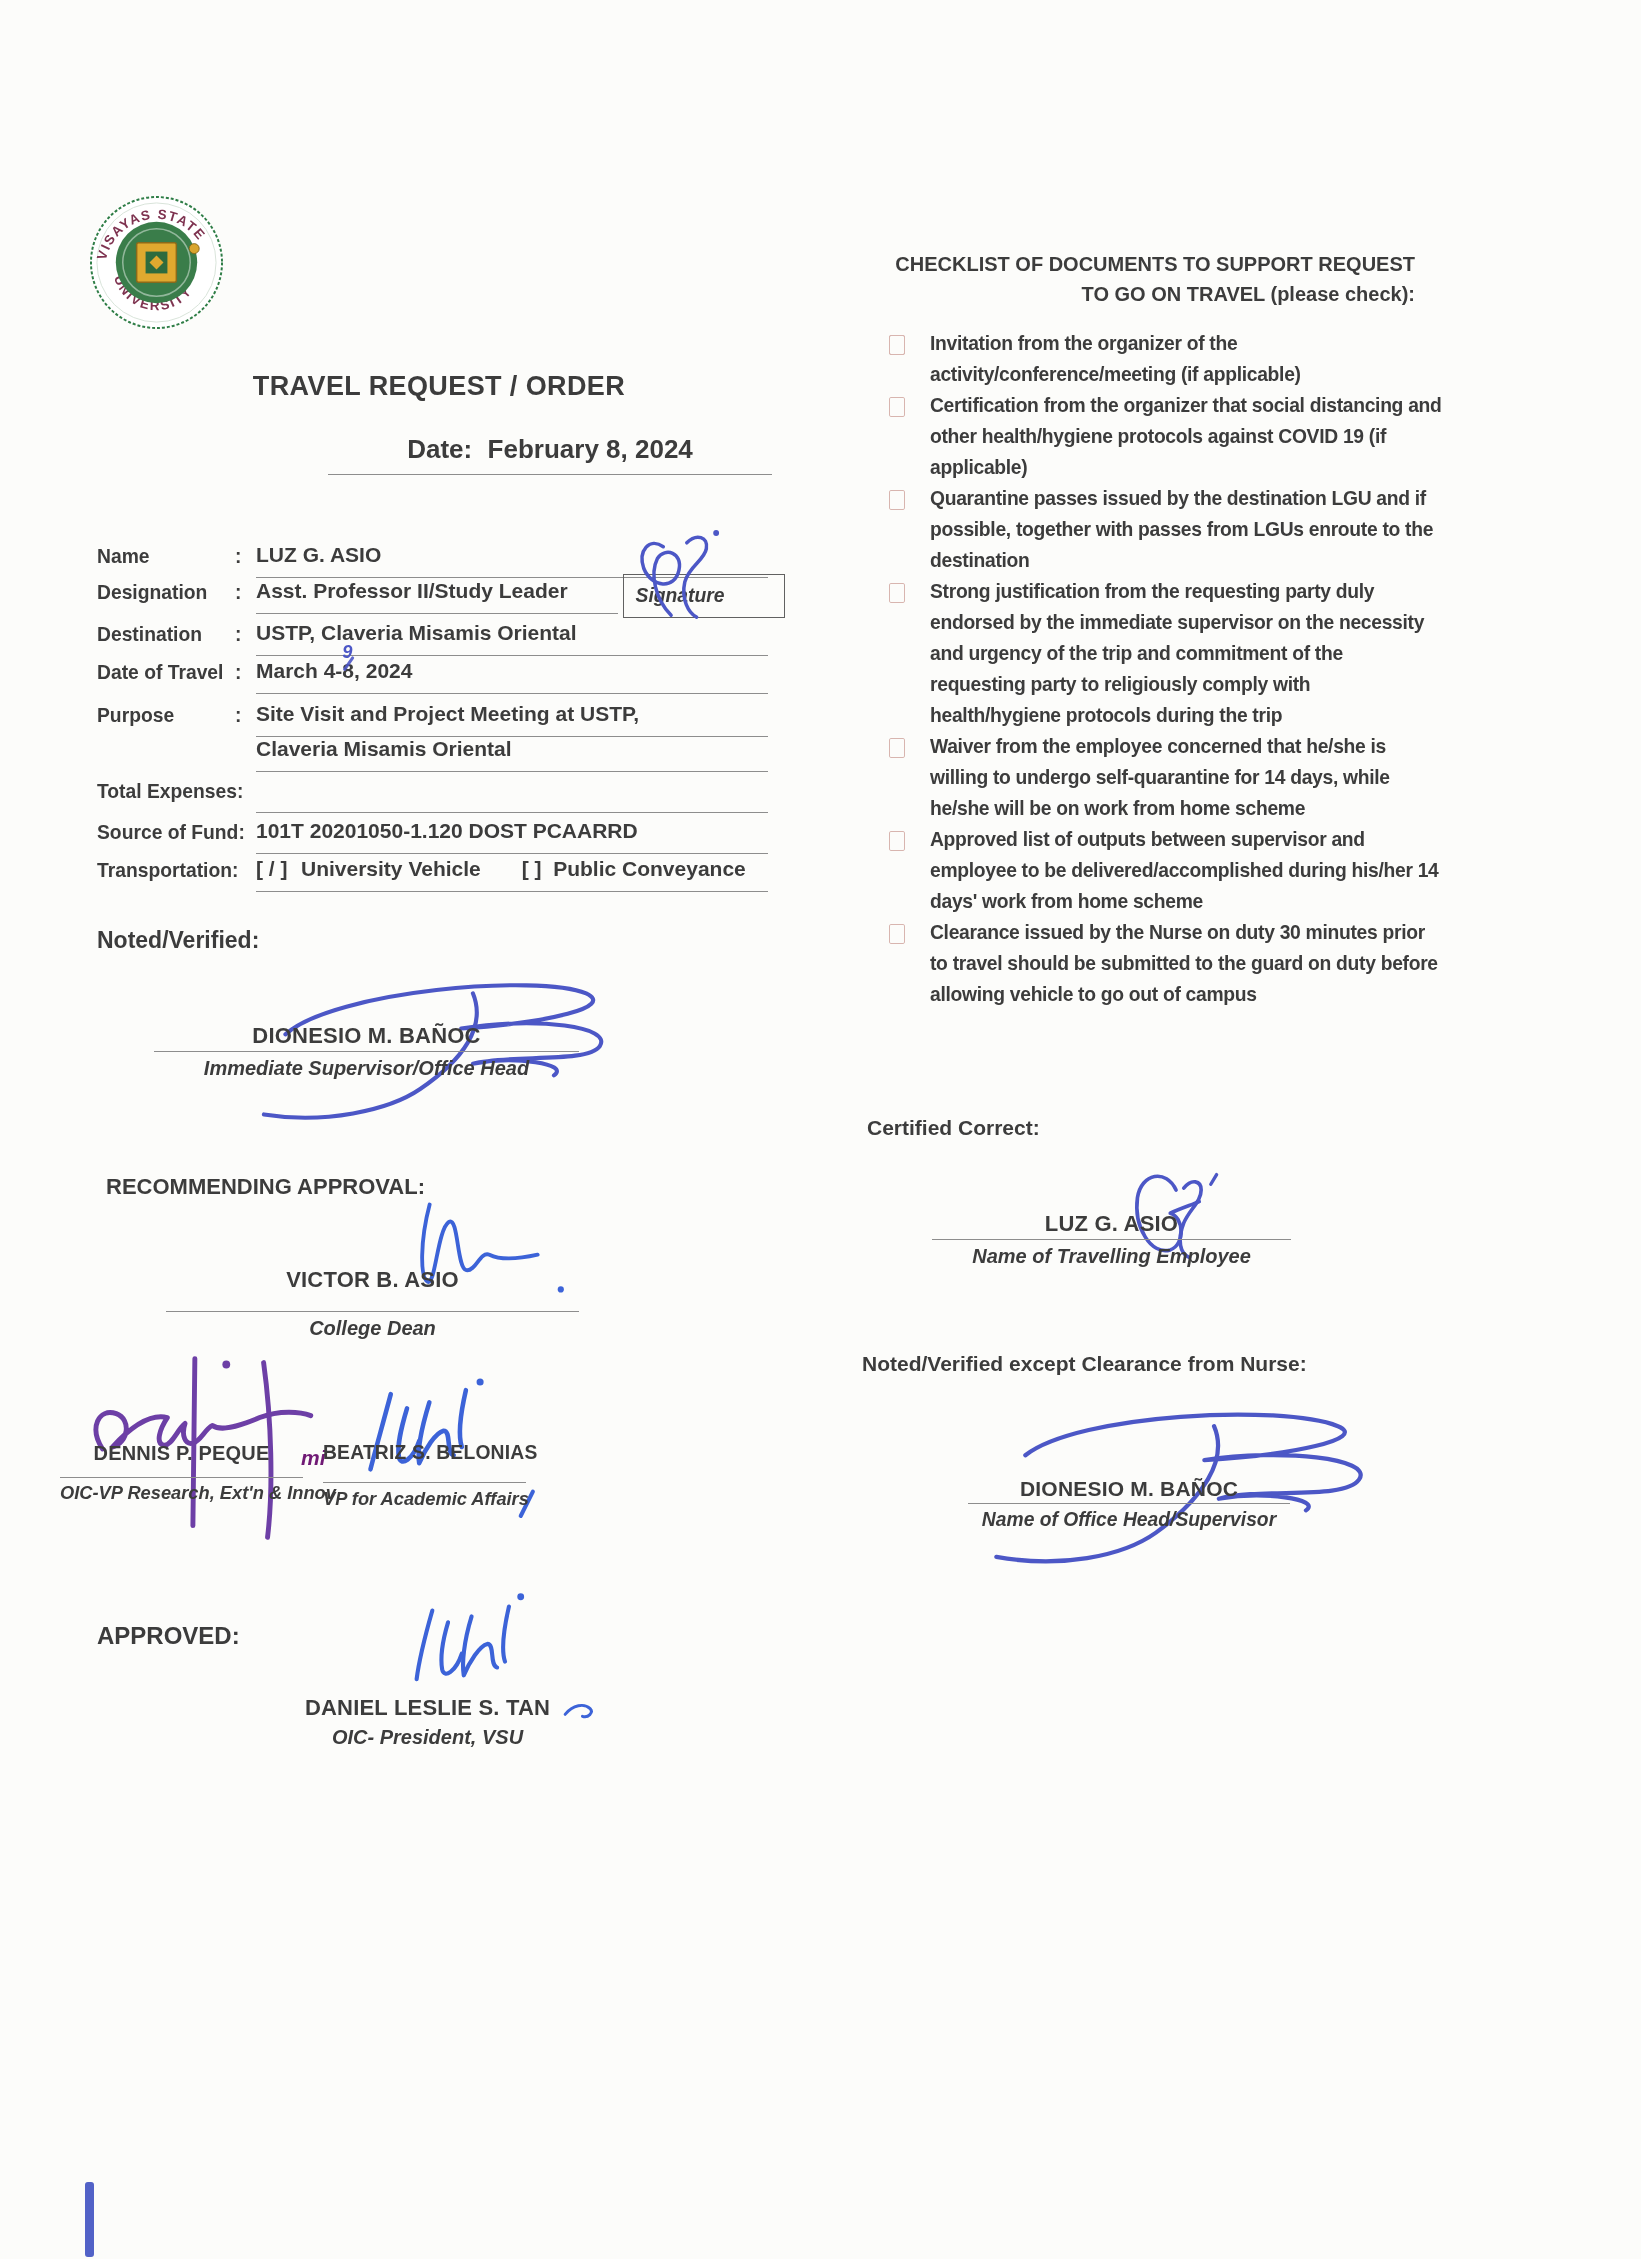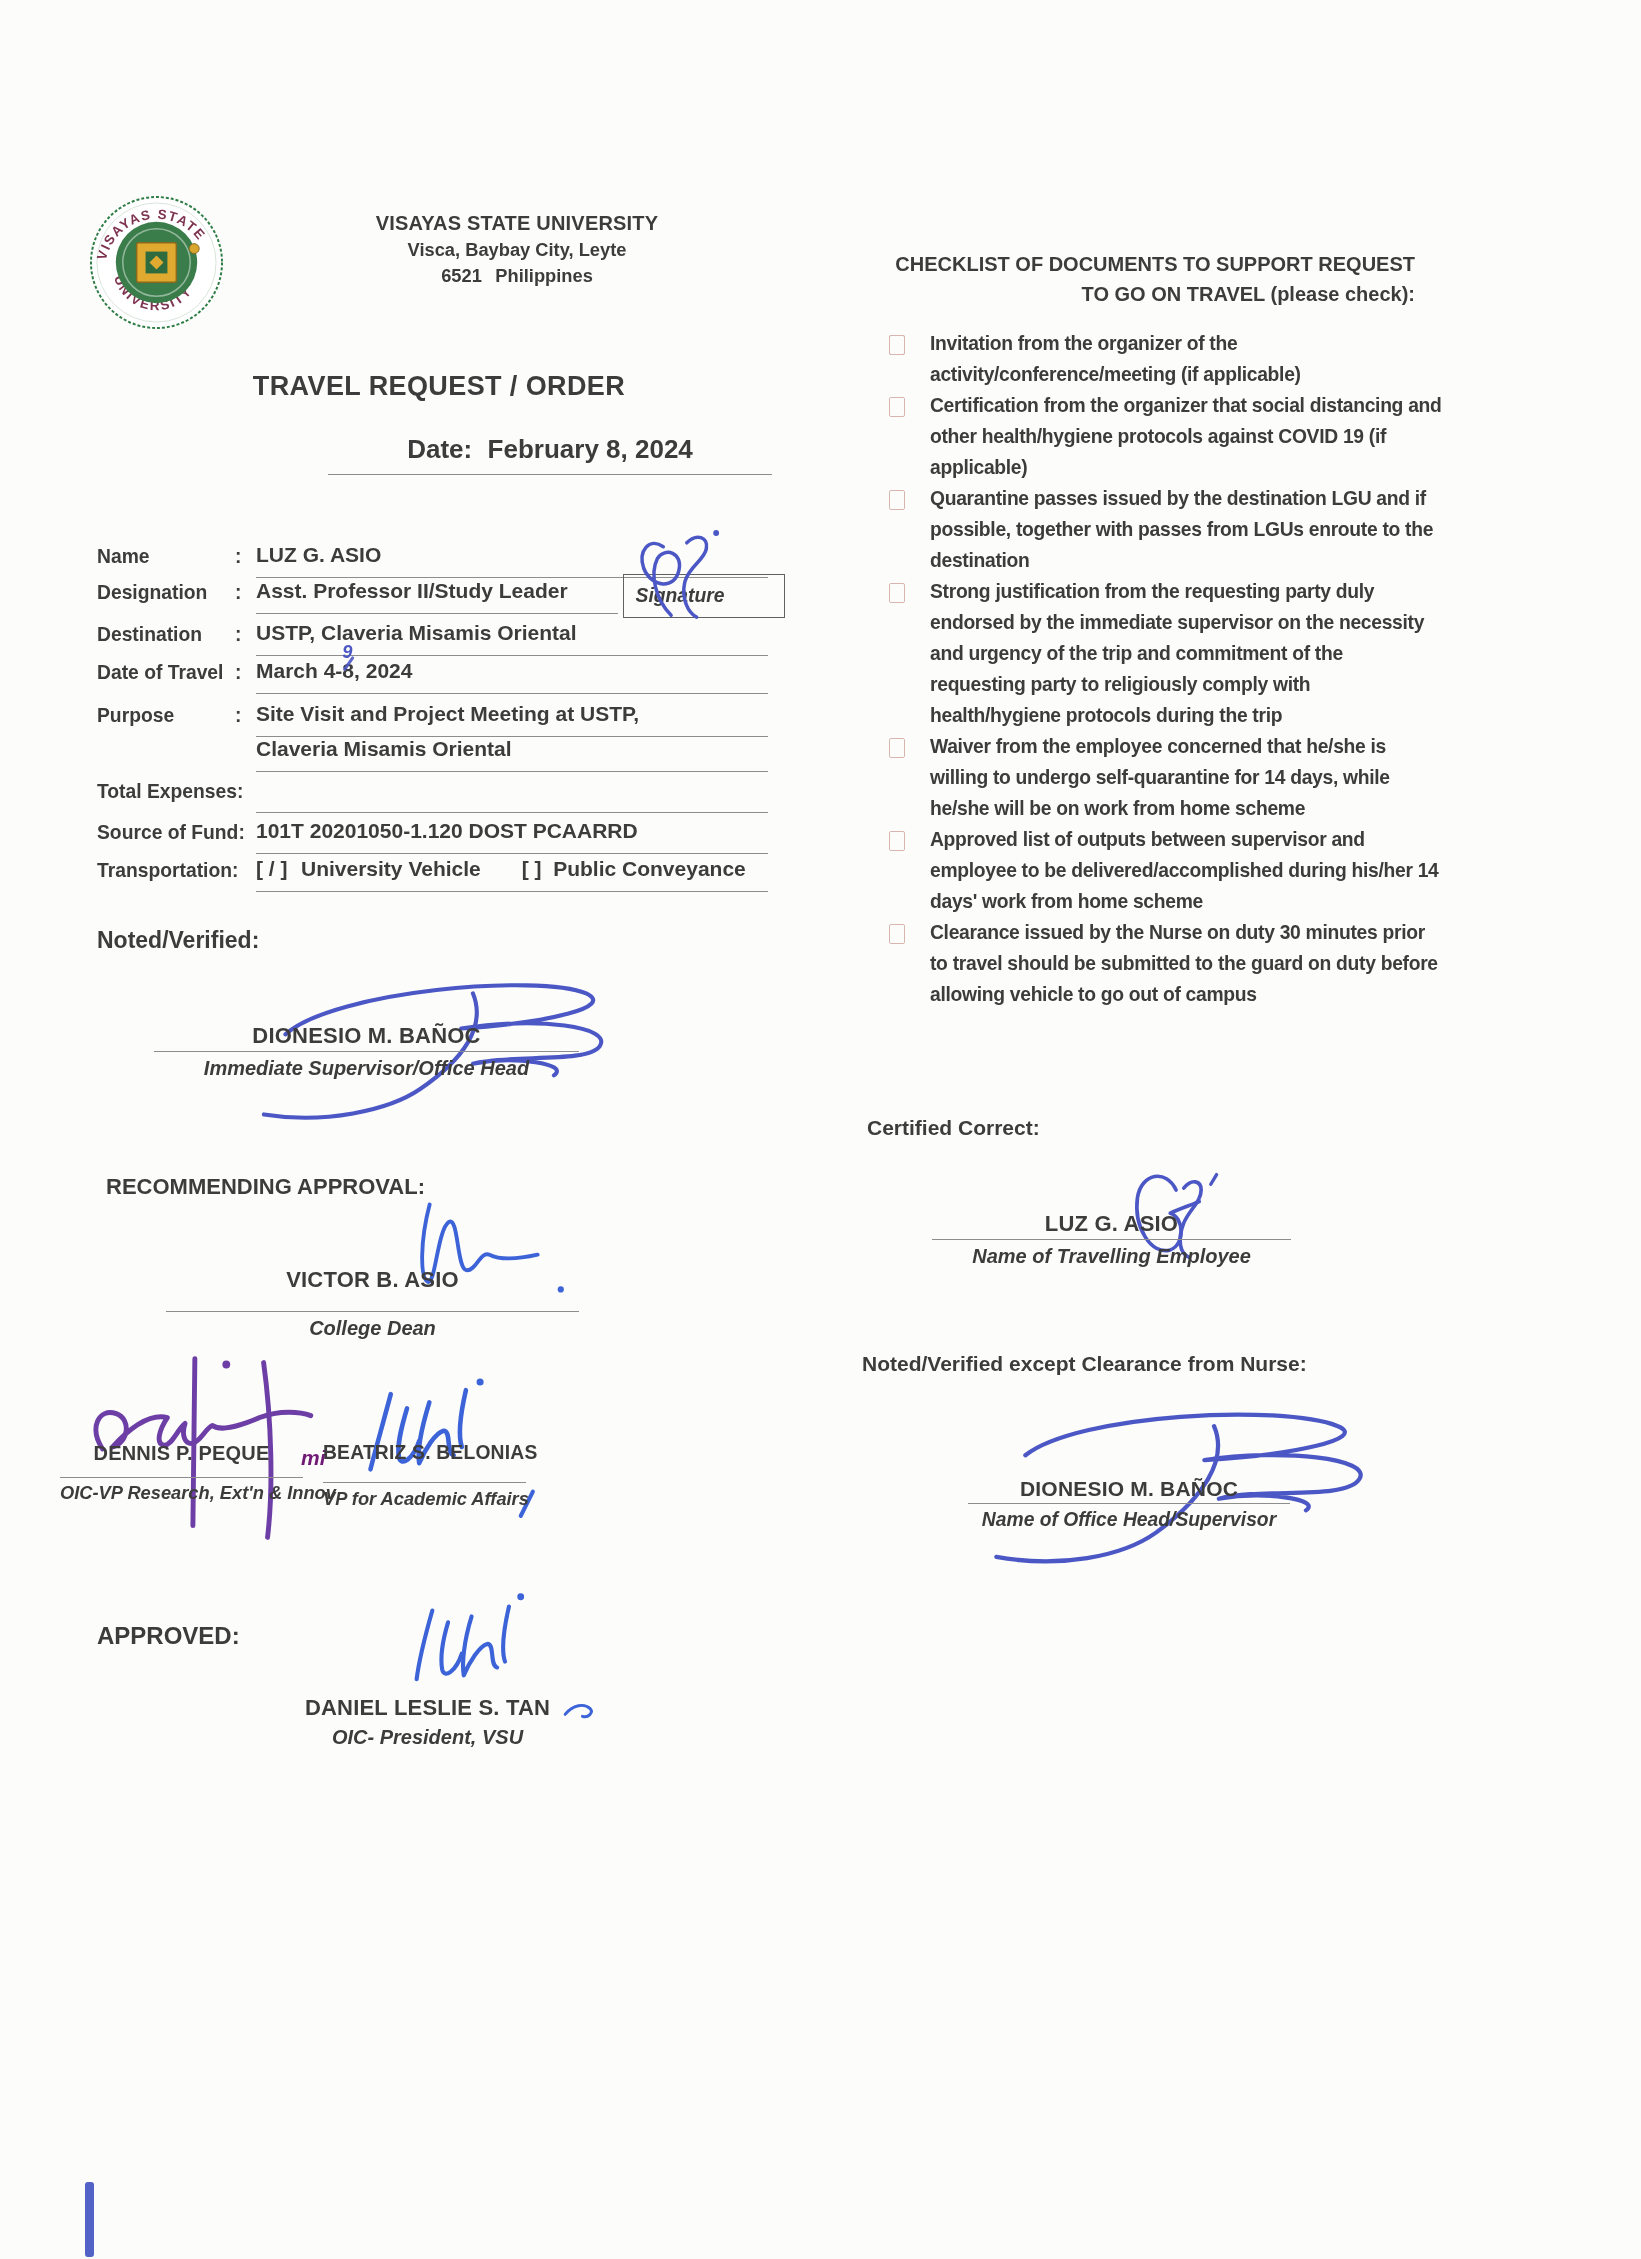--- a/index.html
+++ b/index.html
@@ -74,27 +74,20 @@
       <textPath href="#arcBot" startOffset="8%">UNIVERSITY</textPath>
     </text>
     <circle cx="68" cy="68" r="41" fill="#3a7d4a"></circle>
     <circle cx="68" cy="68" r="34" fill="none" stroke="rgba(255,255,255,.45)" stroke-width="1.5"></circle>
     <circle cx="106" cy="54" r="5" fill="#d9a62e" stroke="#8a6a1a" stroke-width="1"></circle>
     <rect x="48" y="48" width="40" height="40" rx="2" fill="#e0a92f" stroke="#8a6a1a" stroke-width="1.5"></rect>
     <rect x="57" y="57" width="22" height="22" fill="#2e6b3e"></rect>
     <rect x="63" y="63" width="10" height="10" fill="#e0a92f" transform="rotate(45 68 68)"></rect>
   </svg>
 
-  <div class="abs hdr">
-    <div class="uname">VISAYAS STATE UNIVERSITY</div>
-    <div class="addr">Visca, Baybay City, Leyte</div>
-    <div class="addr">
-      <span>6521</span><span class="date-line-gap" style="display:inline-block;width:13.5px;"></span><span>Philippines</span>
-    </div>
-  </div>
 
   <div class="abs doc-title">TRAVEL REQUEST / ORDER</div>
 
   <div class="abs date-line">
     <span>Date:</span><span class="gap"></span><span>February 8, 2024</span>
   </div>
 
   <div class="frow" style="top:543px">
     <span class="flabel">Name</span>
     <span class="fcolon">:</span>

